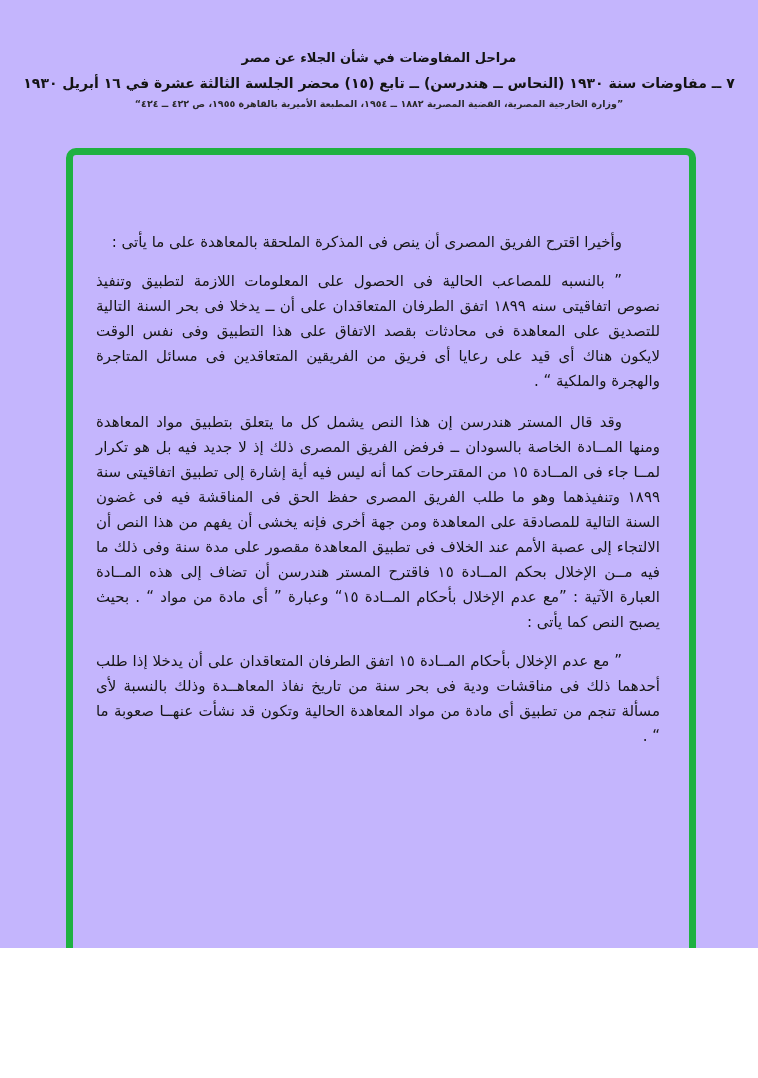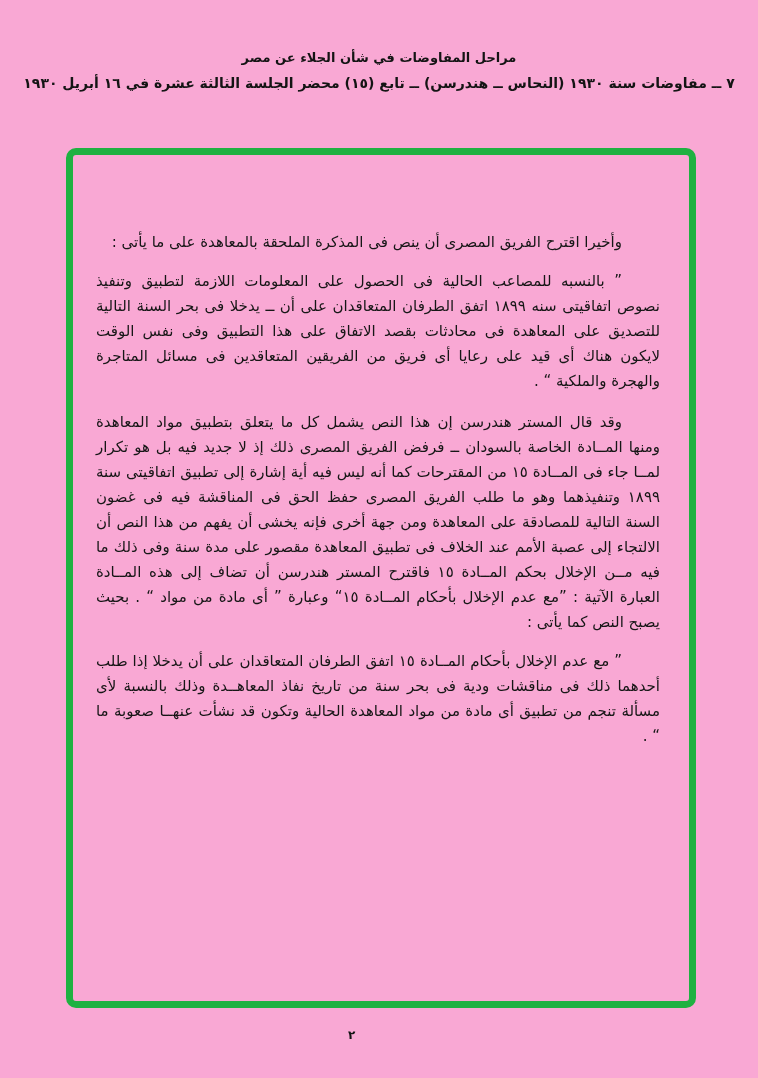--- a/index.html
+++ b/index.html
@@ -3,22 +3,22 @@
 <meta charset="utf-8">
 <style>
   html, body {
     margin: 0;
     padding: 0;
     background: #ffffff;
   }
   .page {
     position: relative;
     width: 758px;
-    height: 1078px;
-    background: #f9a8d4;
+    height: 948px;
+    background: #c4b5fd;
     overflow: hidden;
     font-family: "DejaVu Sans", sans-serif;
     color: #141414;
   }
   
   .header {
     position: absolute;
     top: 50px;
     left: 0;
     right: 0;
@@ -89,20 +89,21 @@
   }
 </style>
 </head>
 <body>
 
 <div class="page">
 
   <div class="header">
     <p class="title">مراحل المفاوضات في شأن الجلاء عن مصر</p>
     <p class="subtitle">٧ ــ مفاوضات سنة ١٩٣٠ (النحاس ــ هندرسن) ــ تابع (١٥) محضر الجلسة الثالثة عشرة في ١٦ أبريل ١٩٣٠</p>
+    <p class="citation">”وزارة الخارجية المصرية، القضية المصرية ١٨٨٢ ــ ١٩٥٤، المطبعة الأميرية بالقاهرة ١٩٥٥، ص ٤٢٢ ــ ٤٢٤“</p>
   </div>
 
   <div class="annotation-box" style="border-color: rgb(31, 177, 65);"></div>
 
   <div class="content">
     <p>وأخيرا اقترح الفريق المصرى أن ينص فى المذكرة الملحقة بالمعاهدة على ما يأتى :</p>
     <p class="quote-block">” بالنسبه للمصاعب الحالية فى الحصول على المعلومات اللازمة لتطبيق وتنفيذ نصوص اتفاقيتى سنه ١٨٩٩ اتفق الطرفان المتعاقدان على أن ــ يدخلا فى بحر السنة التالية للتصديق على المعاهدة فى محادثات بقصد الاتفاق على هذا التطبيق وفى نفس الوقت لايكون هناك أى قيد على رعايا أى فريق من الفريقين المتعاقدين فى مسائل المتاجرة والهجرة والملكية “ .</p>
     <p>وقد قال المستر هندرسن إن هذا النص يشمل كل ما يتعلق بتطبيق مواد المعاهدة ومنها المــادة الخاصة بالسودان ــ فرفض الفريق المصرى ذلك إذ لا جديد فيه بل هو تكرار لمــا جاء فى المــادة ١٥ من المقترحات كما أنه ليس فيه أية إشارة إلى تطبيق اتفاقيتى سنة ١٨٩٩ وتنفيذهما وهو ما طلب الفريق المصرى حفظ الحق فى المناقشة فيه فى غضون السنة التالية للمصادقة على المعاهدة ومن جهة أخرى فإنه يخشى أن يفهم من هذا النص أن الالتجاء إلى عصبة الأمم عند الخلاف فى تطبيق المعاهدة مقصور على مدة سنة وفى ذلك ما فيه مــن الإخلال بحكم المــادة ١٥ فاقترح المستر هندرسن أن تضاف إلى هذه المــادة العبارة الآتية : ”مع عدم الإخلال بأحكام المــادة ١٥“ وعبارة ” أى مادة من مواد “ . بحيث يصبح النص كما يأتى :</p>
     <p class="quote-block emphasis">” مع عدم الإخلال بأحكام المــادة ١٥ اتفق الطرفان المتعاقدان على أن يدخلا إذا طلب أحدهما ذلك فى مناقشات ودية فى بحر سنة من تاريخ نفاذ المعاهــدة وذلك بالنسبة لأى مسألة تنجم من تطبيق أى مادة من مواد المعاهدة الحالية وتكون قد نشأت عنهــا صعوبة ما “ .</p>
   </div>

